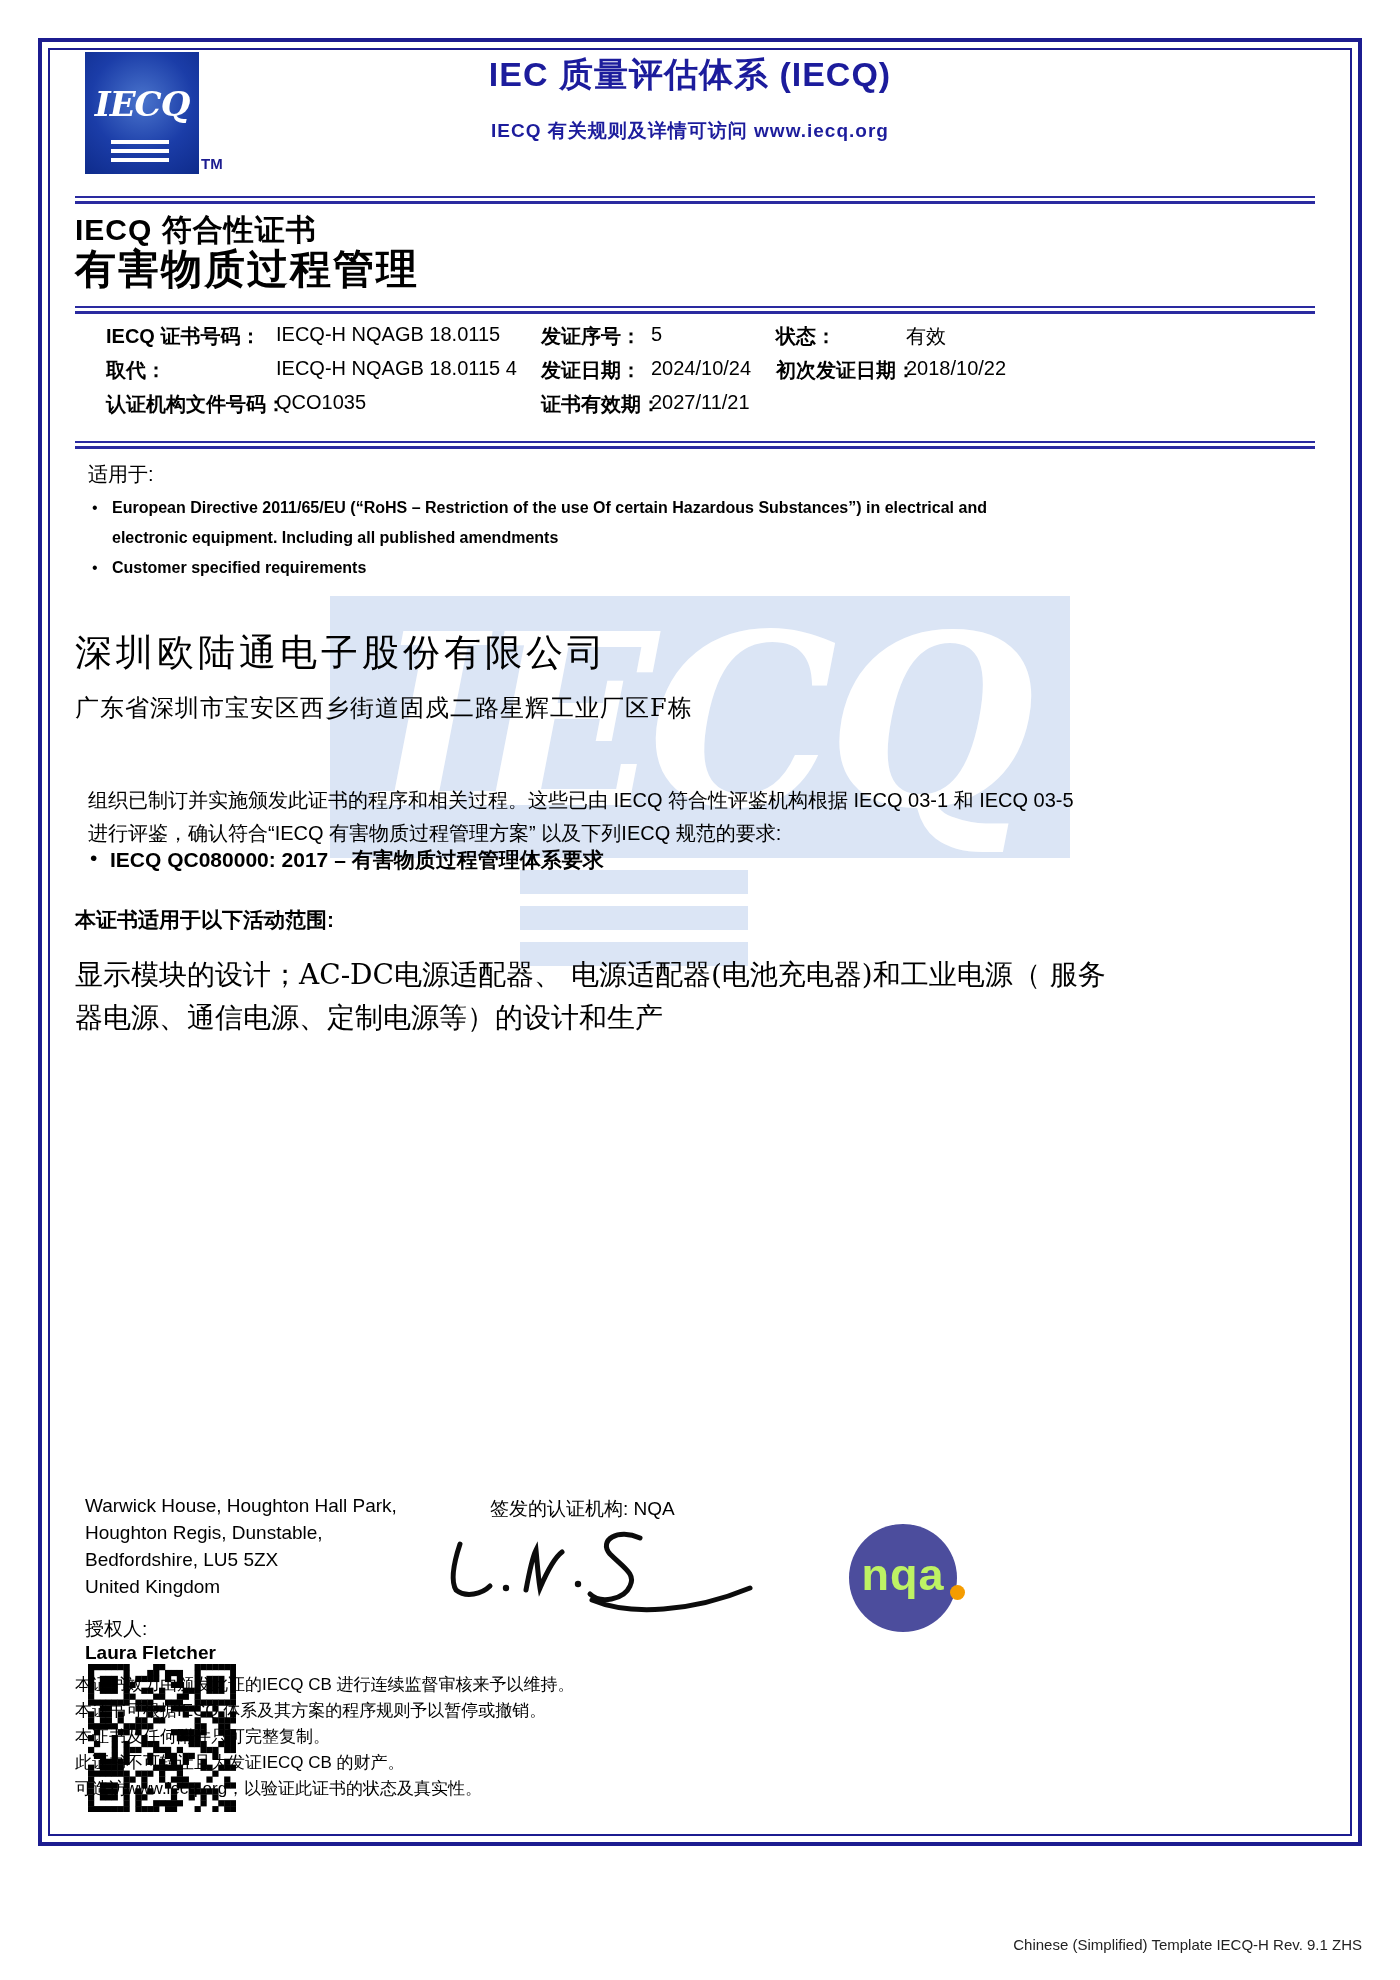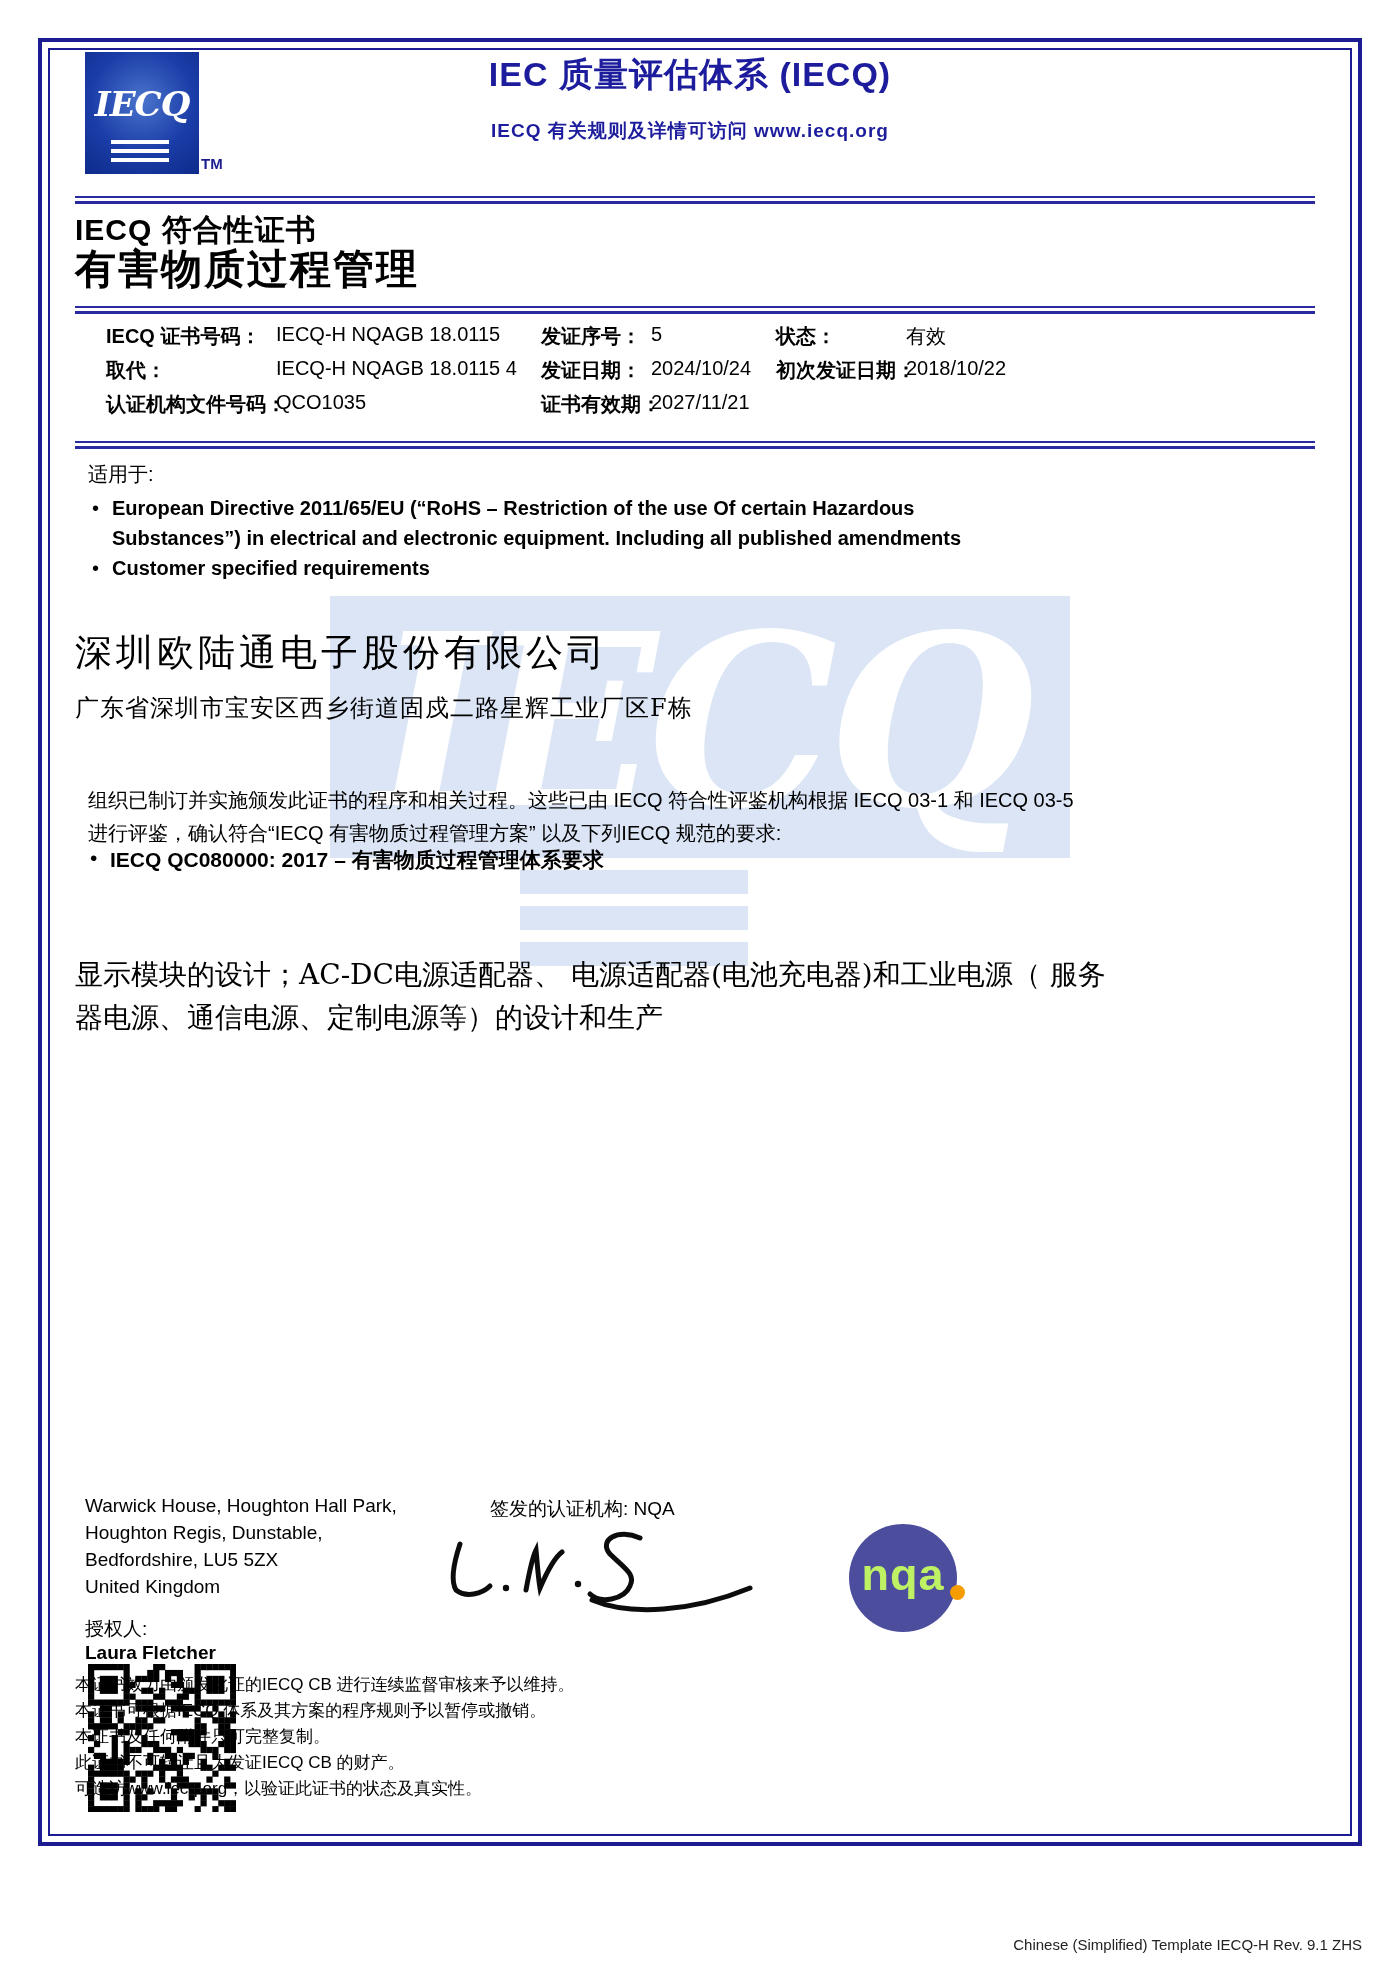--- a/index.html
+++ b/index.html
@@ -56,21 +56,21 @@
   
   .detail-row{position:absolute;left:1px;width:1116px;height:30px;font-size:20px;}
   .dr1{top:323px}.dr2{top:357px}.dr3{top:391px}
   .dcell{position:absolute;white-space:nowrap;}
   .dlabel{font-weight:bold;}
   .c-l1{left:105px}.c-v1{left:275px}.c-l2{left:540px}.c-v2{left:650px}.c-l3{left:775px}.c-v3{left:905px}
 
   
   .applicable{position:absolute;left:88px;top:461px;width:950px;}
   .applicable-heading{font-size:20px;margin-bottom:5px;}
-  .bullet-item{position:relative;padding-left:24px;font-weight:bold;font-size:20px;line-height:30px;}
+  .bullet-item{position:relative;padding-left:24px;font-weight:bold;font-size:16px;line-height:30px;}
   .bullet-item::before{content:"•";position:absolute;left:4px;font-weight:normal;}
 
   
   .company-name{top:628px;font-family:"DejaVu Serif","Liberation Serif",serif;font-size:37px;letter-spacing:4px;}
   .company-address{top:692px;font-family:"DejaVu Serif","Liberation Serif",serif;font-size:24px;letter-spacing:1px;}
 
   
   .assess-par{position:absolute;left:88px;top:784px;width:990px;font-size:20px;line-height:33px;}
   .qc-bullet{position:absolute;left:88px;top:846px;font-size:21px;font-weight:bold;padding-left:22px;}
   .qc-bullet::before{content:"•";position:absolute;left:2px;font-weight:normal;}
@@ -165,20 +165,21 @@
   </div>
 
   <div class="center-col company-name">深圳欧陆通电子股份有限公司</div>
   <div class="center-col company-address">广东省深圳市宝安区西乡街道固戍二路星辉工业厂区F栋</div>
 
   <div class="assess-par">
     <div>组织已制订并实施颁发此证书的程序和相关过程。这些已由 IECQ 符合性评鉴机构根据 IECQ 03-1 和 IECQ 03-5</div>
     <div>进行评鉴，确认符合“IECQ 有害物质过程管理方案” 以及下列IECQ 规范的要求:</div>
   </div>
   <div class="qc-bullet">IECQ QC080000: 2017 – 有害物质过程管理体系要求</div>
+  <div class="center-col scope-heading">本证书适用于以下活动范围:</div>
   <div class="center-col scope-line1">显示模块的设计；AC-DC电源适配器、 电源适配器(电池充电器)和工业电源（ 服务</div>
   <div class="center-col scope-line2">器电源、通信电源、定制电源等）的设计和生产</div>
 
   <div class="issuer-address">
     <div>Warwick House, Houghton Hall Park,</div>
     <div>Houghton Regis, Dunstable,</div>
     <div>Bedfordshire, LU5 5ZX</div>
     <div>United Kingdom</div>
   </div>
 

